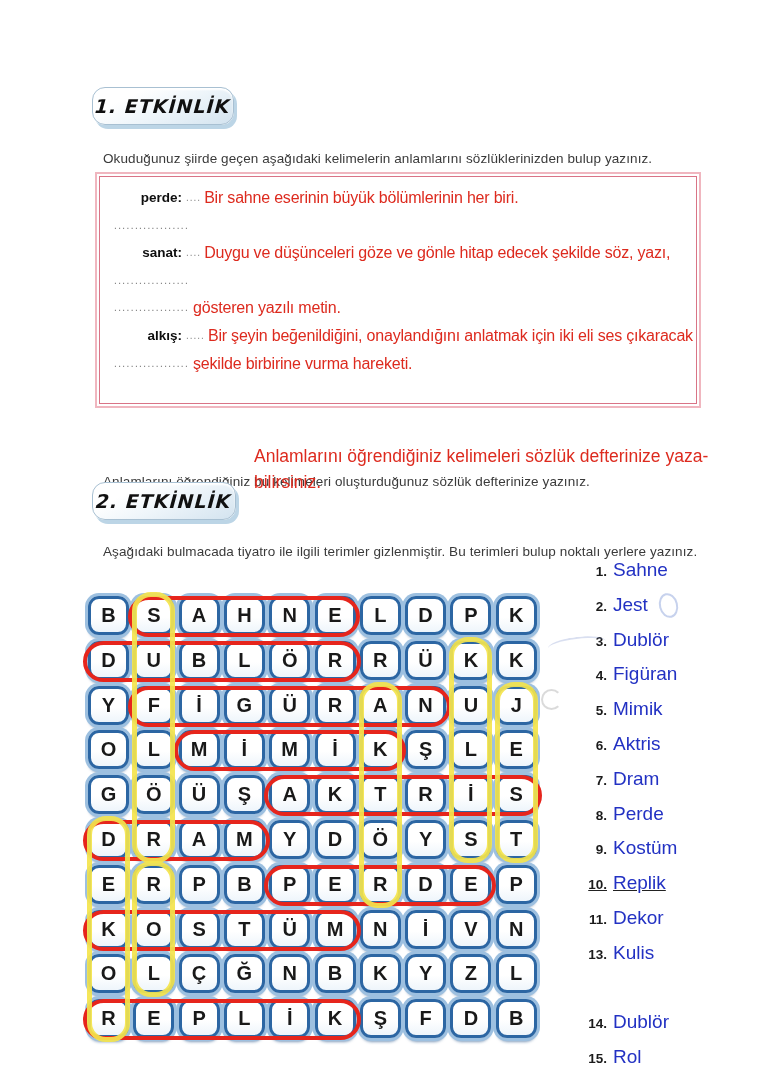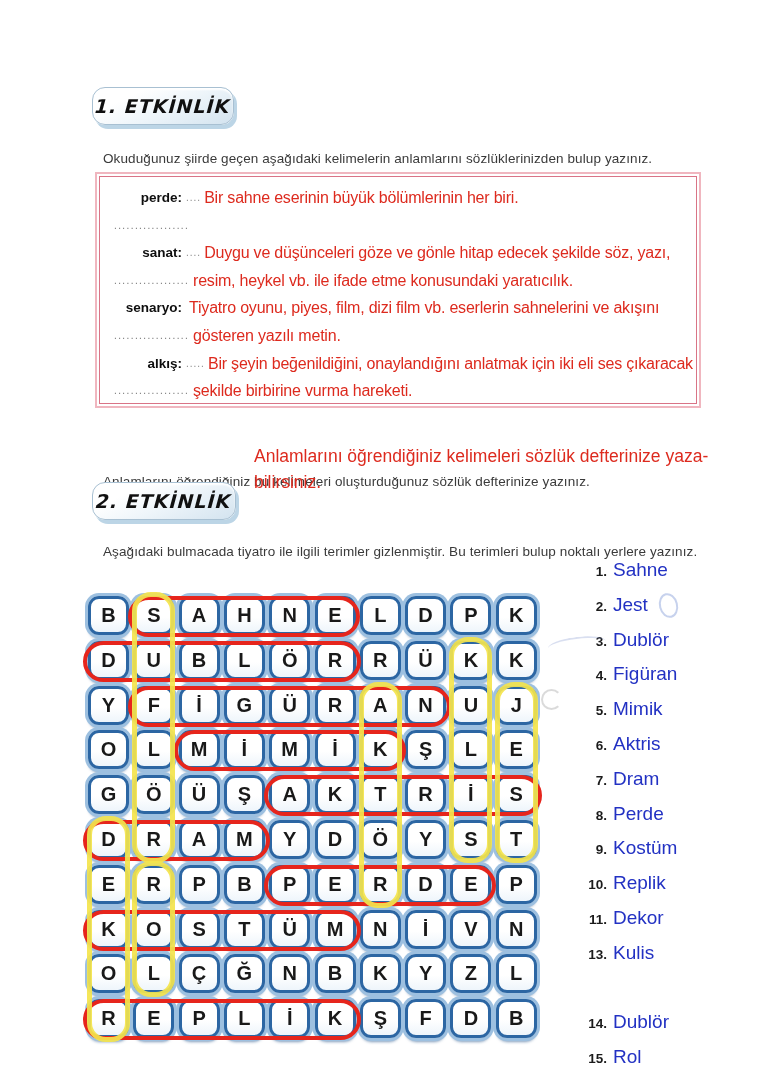--- a/index.html
+++ b/index.html
@@ -97,26 +97,20 @@
           <span class="dotpre">......................</span>
           <span class="redtext"></span>
         </div>
         <div class="defline">
           <span class="lbl">sanat:</span>
           <span class="minidots">....</span>
           <span class="redtext">Duygu ve düşünceleri göze ve gönle hitap edecek şekilde söz, yazı,</span>
         </div>
         <div class="defline">
           <span class="dotpre">......................</span>
-          <span class="redtext">resim, heykel vb. ile ifade etme konusundaki yaratıcılık.</span>
-        </div>
-        <div class="defline">
-          <span class="lbl">senaryo:</span>
-          <span class="minidots"></span>
-          <span class="redtext">Tiyatro oyunu, piyes, film, dizi film vb. eserlerin sahnelerini ve akışını</span>
         </div>
         <div class="defline">
           <span class="dotpre">......................</span>
           <span class="redtext">gösteren yazılı metin.</span>
         </div>
         <div class="defline">
           <span class="lbl">alkış:</span>
           <span class="minidots">.....</span>
           <span class="redtext">Bir şeyin beğenildiğini, onaylandığını anlatmak için iki eli ses çıkaracak</span>
         </div>
@@ -288,21 +282,21 @@
         <span class="wtxt">Dram</span>
       </div>
       <div class="witem" style="top: 243.6px;">
         <span class="wnum">8.</span>
         <span class="wtxt">Perde</span>
       </div>
       <div class="witem" style="top: 278.4px;">
         <span class="wnum">9.</span>
         <span class="wtxt">Kostüm</span>
       </div>
-      <div class="witem" style="top: 313.2px;">
+      <div class="witem" style="top: 313.2px; text-decoration: underline;">
         <span class="wnum">10.</span>
         <span class="wtxt">Replik</span>
       </div>
       <div class="witem" style="top: 348px;">
         <span class="wnum">11.</span>
         <span class="wtxt">Dekor</span>
       </div>
       <div class="witem" style="top: 382.8px;">
         <span class="wnum">13.</span>
         <span class="wtxt">Kulis</span>

